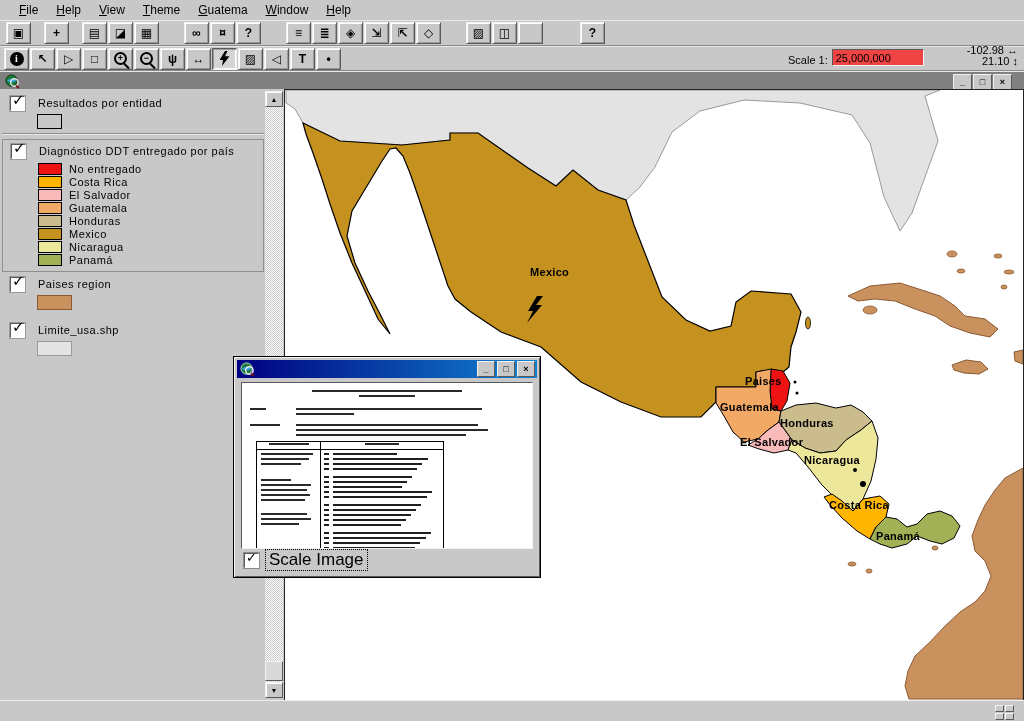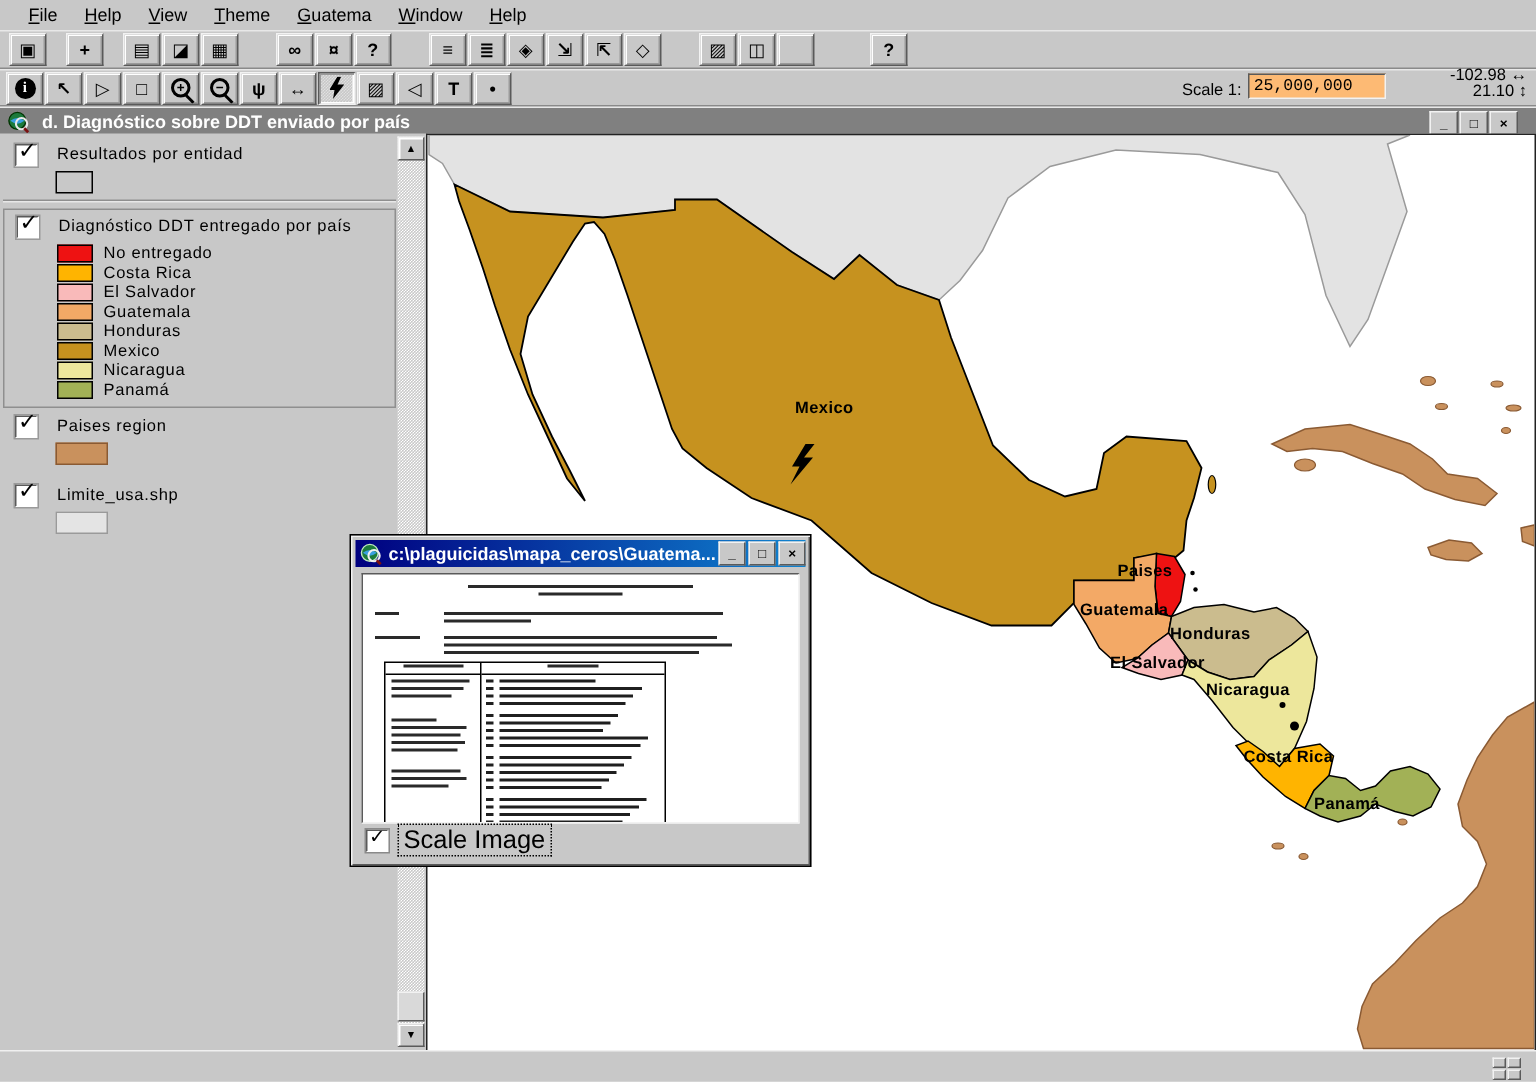--- a/index.html
+++ b/index.html
@@ -33,22 +33,22 @@
         font-size:10px;font-weight:bold;font-family:"Liberation Serif",serif;
         text-align:center;line-height:14px}
   .mag{position:relative;width:9px;height:9px;border:2px solid #000;border-radius:50%;
        font-size:9px;line-height:8px;font-weight:bold;text-align:center}
   .mag::after{content:"";position:absolute;right:-5px;bottom:-4px;width:7px;height:2px;
        background:#000;transform:rotate(45deg)}
   .bolt{width:10px;height:15px;background:#000;
         clip-path:polygon(55% 0,0 60%,35% 60%,25% 100%,100% 35%,55% 35%,80% 0)}
   .scalebox{position:absolute;left:788px;top:49px;display:flex;align-items:flex-end}
   .scale-input{width:84px;height:15px;margin-left:4px;border:1px solid;
-        border-color:#5a5a5a #f2f2f2 #f2f2f2 #5a5a5a;background:#fdba74;
-        font-size:11px;padding:0 3px;font-family:Liberation Mono, monospace}
+        border-color:#5a5a5a #f2f2f2 #f2f2f2 #5a5a5a;background:#ef4444;
+        font-size:11px;padding:0 3px;font-family:Liberation Sans, sans-serif}
   .coords{position:absolute;right:6px;top:45px;text-align:right;line-height:11px;font-size:11px}
   
   .vtitle{position:absolute;left:0;top:71px;width:1024px;height:18px;background:#808080;
         color:#fff;font-weight:bold;font-size:12px;display:flex;align-items:center;
         border-top:1px solid #e8e8e8}
   .vtitle .txt{margin-left:8px}
   .wbtns{position:absolute;right:12px;top:2px;display:flex}
   .wbtn{width:17px;height:14px;background:#c8c8c8;color:#000;margin-left:1px;
         border:1px solid;border-color:#f2f2f2 #5a5a5a #5a5a5a #f2f2f2;
         font-size:9px;font-weight:bold;display:flex;align-items:center;justify-content:center}
@@ -255,21 +255,20 @@
        <span>↕</span></div>
 </div>
 
 <div class="vtitle">
   <svg class="appicon" viewBox="0 0 16 16">
     <circle cx="7" cy="7" r="6" fill="#1c7a3c" stroke="#003300"></circle>
     <path d="M2,7 Q7,3 12,7 Q7,11 2,7" fill="#3aa0e0"></path>
     <circle cx="10" cy="9" r="4" fill="none" stroke="#e8e8e8" stroke-width="1.5"></circle>
     <rect x="12.6" y="11.6" width="4" height="2" transform="rotate(45 12.6 11.6)" fill="#7a1010"></rect>
   </svg>
-  <span class="txt">d. Diagnóstico sobre DDT enviado por país</span>
   <span class="wbtns">
     <span class="wbtn">_</span>
     <span class="wbtn">□</span>
     <span class="wbtn">×</span>
   </span>
 </div>
 
 <div class="toc">
   <div class="toc-inner">
 
@@ -411,21 +410,20 @@
 </div>
 
 <div class="iw">
   <div class="iw-title">
     <svg class="appicon" viewBox="0 0 16 16" style="margin-left:3px">
       <circle cx="7" cy="7" r="6" fill="#1c7a3c" stroke="#bfe8bf"></circle>
       <path d="M2,7 Q7,3 12,7 Q7,11 2,7" fill="#3aa0e0"></path>
       <circle cx="10" cy="9" r="4" fill="none" stroke="#f0f0f0" stroke-width="1.5"></circle>
       <rect x="12.6" y="11.6" width="4" height="2" transform="rotate(45 12.6 11.6)" fill="#7a1010"></rect>
     </svg>
-    <span class="txt">c:\plaguicidas\mapa_ceros\Guatema...</span>
     <span style="margin-left:auto;display:flex;margin-right:2px">
       <span class="iw-btn">_</span>
       <span class="iw-btn">□</span>
       <span class="iw-btn">×</span>
     </span>
   </div>
 
   <div class="iw-body">
     <div class="doc">
 

